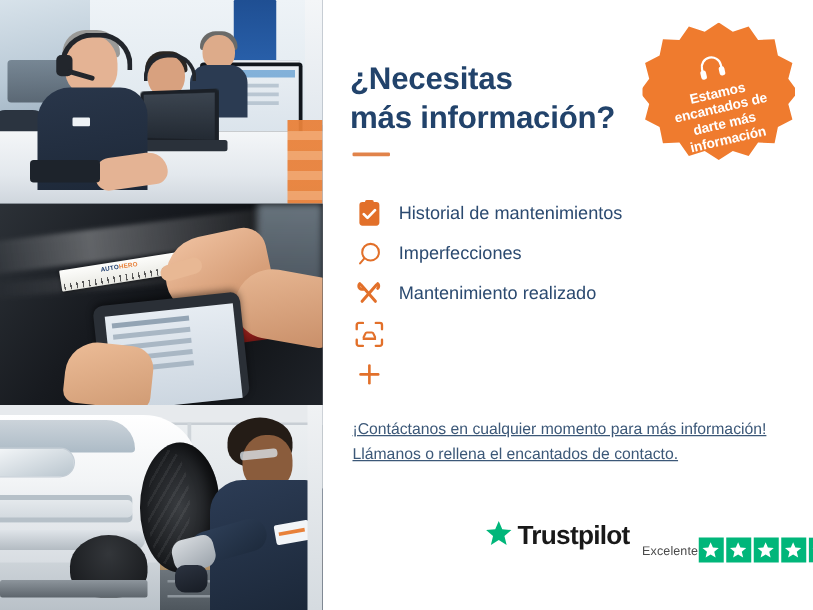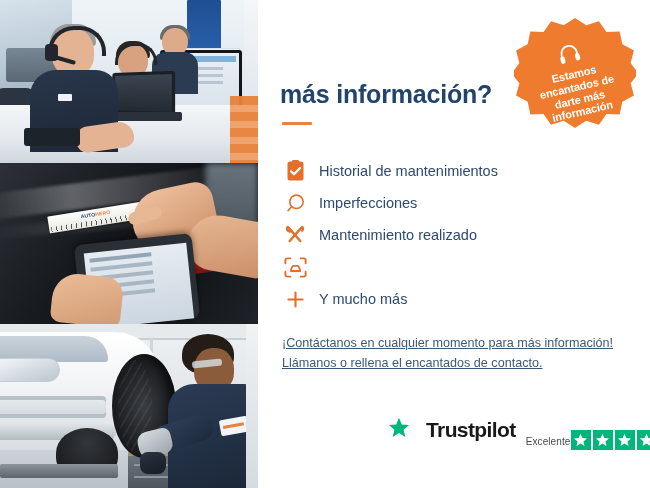--- a/index.html
+++ b/index.html
@@ -471,21 +471,21 @@
     position: absolute;
     left: 130px;
     bottom: 38px;
     display: flex;
     align-items: flex-end;
     gap: 10px;
   }
   .tp-logo {
     display: flex;
     align-items: center;
-    gap: 16px;
+    gap: 4px;
     padding-bottom: 8px;
   }
   .tp-word {
     color: #191919;
     font-size: 21px;
     font-weight: 700;
     letter-spacing: -0.6px;
   }
   .tp-rating { display: flex; flex-direction: row; align-items: flex-end; }
   .tp-excelente {
@@ -620,21 +620,21 @@
         <div class="p3-glove2"></div>
       </div>
       <div class="p3-right-edge"></div>
     </div>
 
   </div>
 
   <div class="content">
 
     <h1 class="heading">
-      <br>
+      <span>¿Necesitas</span><br>
       <span>más información?</span>
     </h1>
     <div class="heading-rule"></div>
 
     <div class="badge">
       <div class="badge-burst"></div>
       <div class="badge-inner">
         <span class="badge-icon">
           <svg width="22" height="20" viewBox="0 0 24 22" fill="none">
             <path d="M3.5 13.5V11a8.5 8.5 0 0 1 17 0v2.5" stroke="#ffffff" stroke-width="2" stroke-linecap="round"></path>
@@ -694,21 +694,20 @@
         </span>
       </li>
 
       <li class="feature">
         <span class="feature-icon">
           <svg width="21" height="21" viewBox="0 0 22 22" stroke="#e2702a" stroke-width="2.2" stroke-linecap="round">
             <path d="M11 3.6v14.8"></path>
             <path d="M3.6 11h14.8"></path>
           </svg>
         </span>
-        <span class="feature-label">Y mucho más</span>
       </li>
 
     </ul>
 
     <div class="contact">
       <div>¡Contáctanos en cualquier momento para más información!</div>
       <div>Llámanos o rellena el encantados de contacto.</div>
     </div>
 
     <div class="trustpilot">

